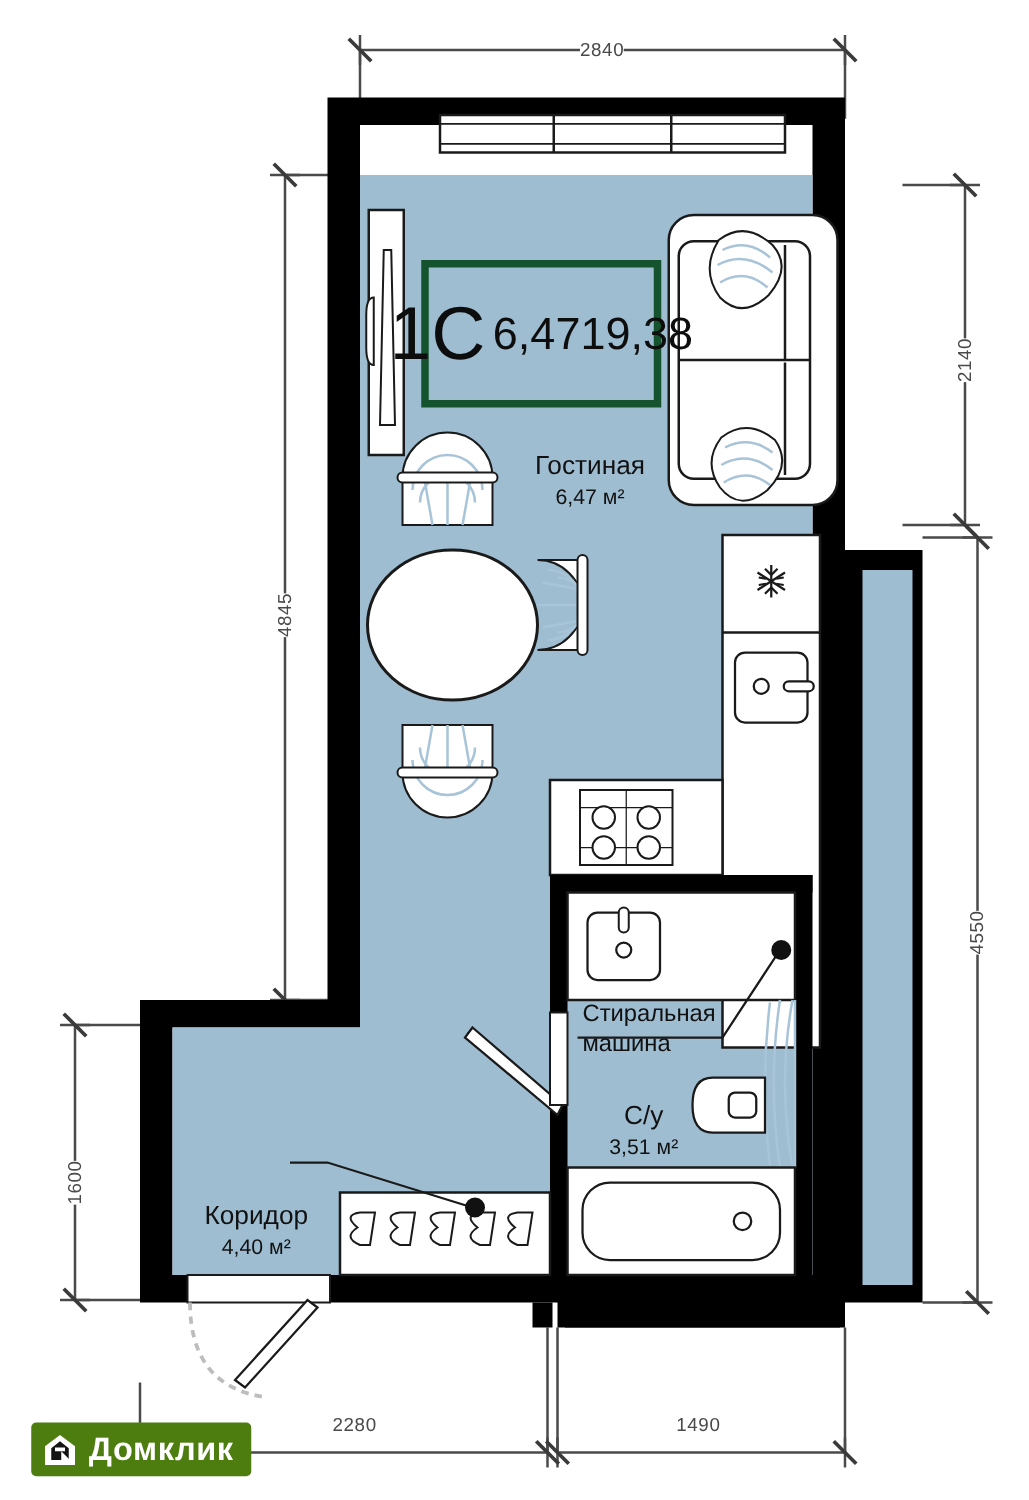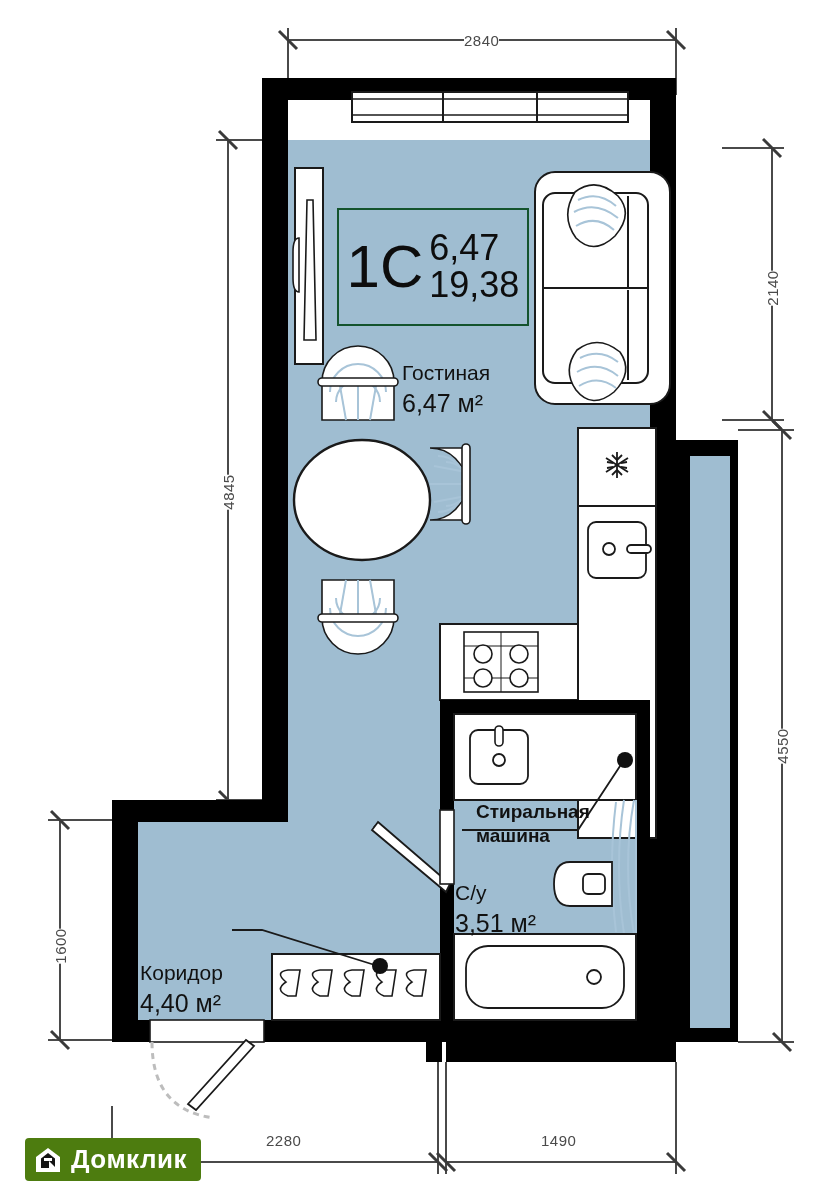--- a/index.html
+++ b/index.html
@@ -23,48 +23,48 @@
     color: #4a4a4a;
     background: #ffffff;
     letter-spacing: 0.5px;
     white-space: nowrap;
     font-family: "Liberation Sans", sans-serif;
   }
   .dim-label.vert { transform-origin: 0 0; }
 
   .room-label {
     position: absolute;
-    text-align: left;
+    text-align: center;
     color: #111111;
     white-space: nowrap;
     line-height: 1.2;
     font-family: "Liberation Sans", sans-serif;
   }
   .room-label .rl-name { font-size: 21px; display: block; }
-  .room-label .rl-area { font-size: 25px; display: block; margin-top: 3px; }
+  .room-label .rl-area { font-size: 17px; display: block; margin-top: 3px; }
 
   .callout-text {
     position: absolute;
     color: #111111;
     font-size: 19px;
     line-height: 1.25;
     white-space: nowrap;
     font-family: "Liberation Sans", sans-serif;
   }
 
   .badge {
     position: absolute;
-    border: 2px solid #14532d;
+    border: 6px solid #14532d;
     background: #9fbdd1;
     display: flex;
     align-items: center;
     justify-content: center;
   }
   .badge-code { font-size: 60px; color: #0d0d0d; line-height: 1; }
-  .badge-nums { margin-left: 6px; display: flex; flex-direction: column; line-height: 1.02; }
+  .badge-nums { margin-left: 6px; display: flex; flex-direction: row; line-height: 1.02; }
   .badge-nums span { font-size: 36px; color: #0d0d0d; }
 
   #logo {
     position: absolute;
     left: 25px; top: 1138px;
     display: flex; align-items: center; gap: 8px;
     background: #4d7c0f;
     padding: 6px 14px 6px 8px;
     border-radius: 4px;
   }
@@ -352,21 +352,21 @@
     <span class="rl-name">С/у</span>
     <span class="rl-area">3,51 м²</span>
   </div>
 
   <div class="room-label" style="left:140px; top:960px; width:130px;">
     <span class="rl-name">Коридор</span>
     <span class="rl-area">4,40 м²</span>
   </div>
 
 
-  <div class="callout-text" style="left:476px; top:800px;font-weight:bold;">
+  <div class="callout-text" style="left:466px; top:800px;">
     <div>Стиральная</div>
     <div>машина</div>
   </div>
 
   <div class="dim-label" style="left:464px; top:32px;">2840</div>
 
   <div class="dim-label vert" style="left:228px; top:492px; transform:rotate(-90deg) translate(-50%,-50%);">4845</div>
 
   <div class="dim-label vert" style="left:60px; top:946px; transform:rotate(-90deg) translate(-50%,-50%);">1600</div>
 

